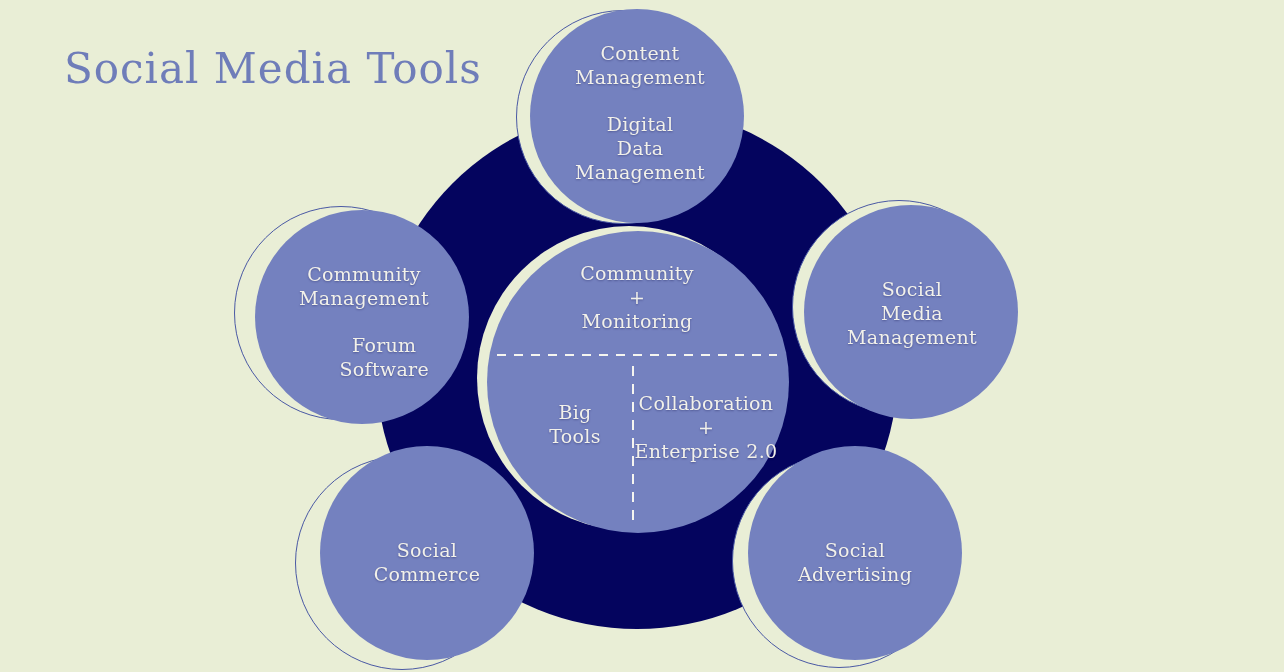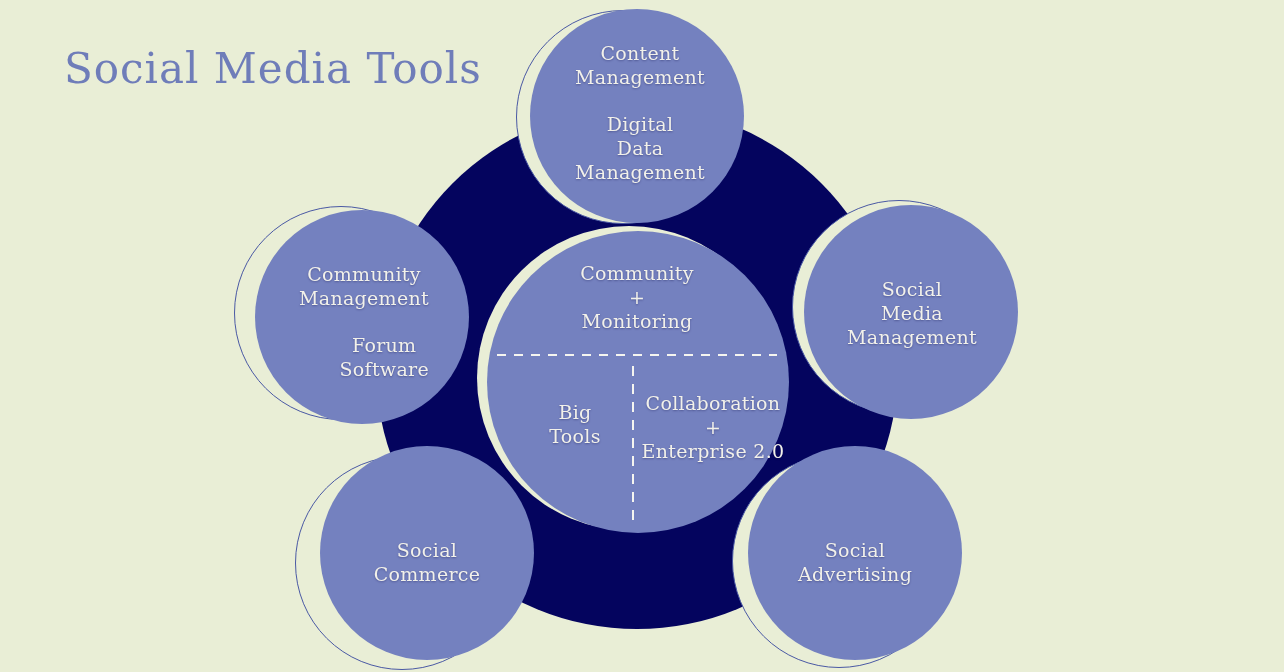--- a/index.html
+++ b/index.html
@@ -82,21 +82,21 @@
   .label .gap { height: 23px; }
   .ln { display: block; }
 
   .pos-top          { left: 640px; top: 112px; }
   .pos-left         { left: 364px; top: 321px; align-items: flex-end; }
   .pos-right        { left: 912px; top: 313px; }
   .pos-bottom-left  { left: 427px; top: 562px; }
   .pos-bottom-right { left: 855px; top: 562px; }
   .pos-hub-top      { left: 637px; top: 297px; }
   .pos-hub-bl       { left: 575px; top: 424px; justify-content: flex-end; }
-  .pos-hub-br       { left: 706px; top: 427px; margin-left: 7px; }
+  .pos-hub-br       { left: 706px; top: 427px; }
 
   .divider-h {
     position: absolute;
     left: 497px; top: 354px; width: 280px; height: 2px;
     background: repeating-linear-gradient(90deg,
       var(--divider, #f5f5f0) 0 9px, transparent 9px 17px);
   }
   .divider-v {
     position: absolute;
     left: 632px; top: 366px; width: 2px; height: 158px;

